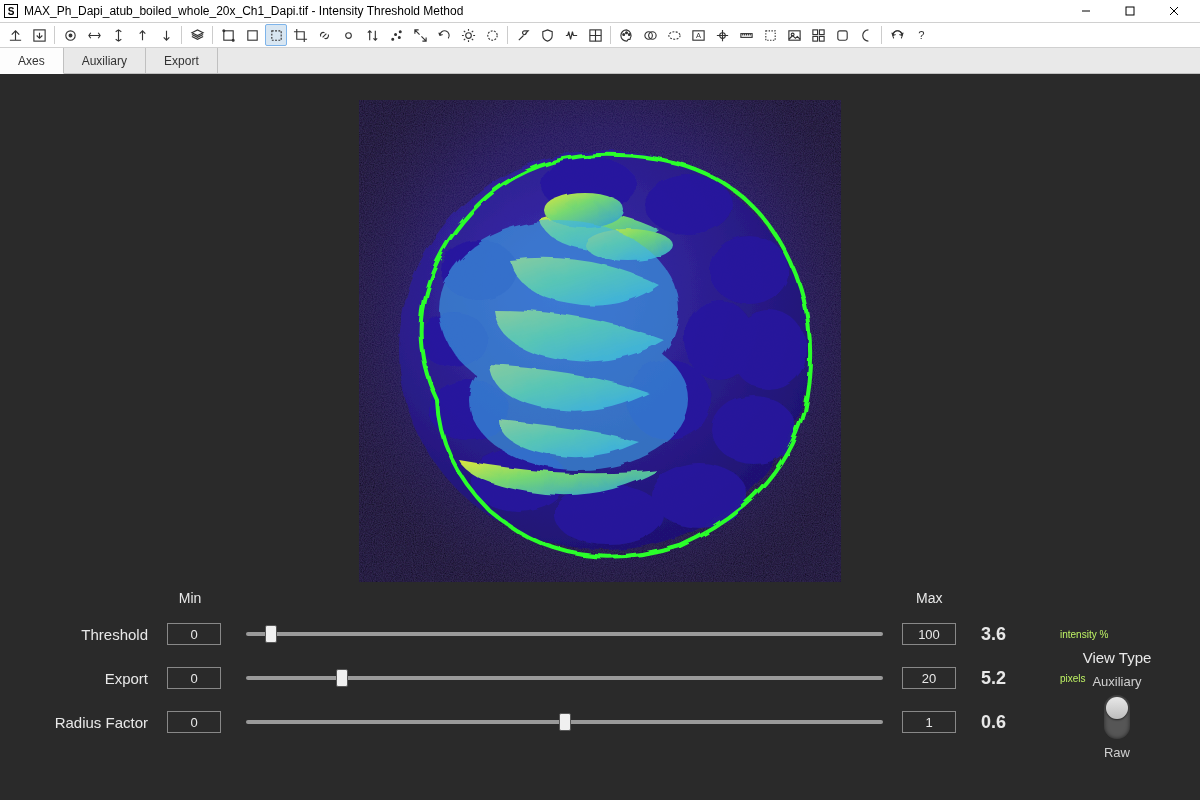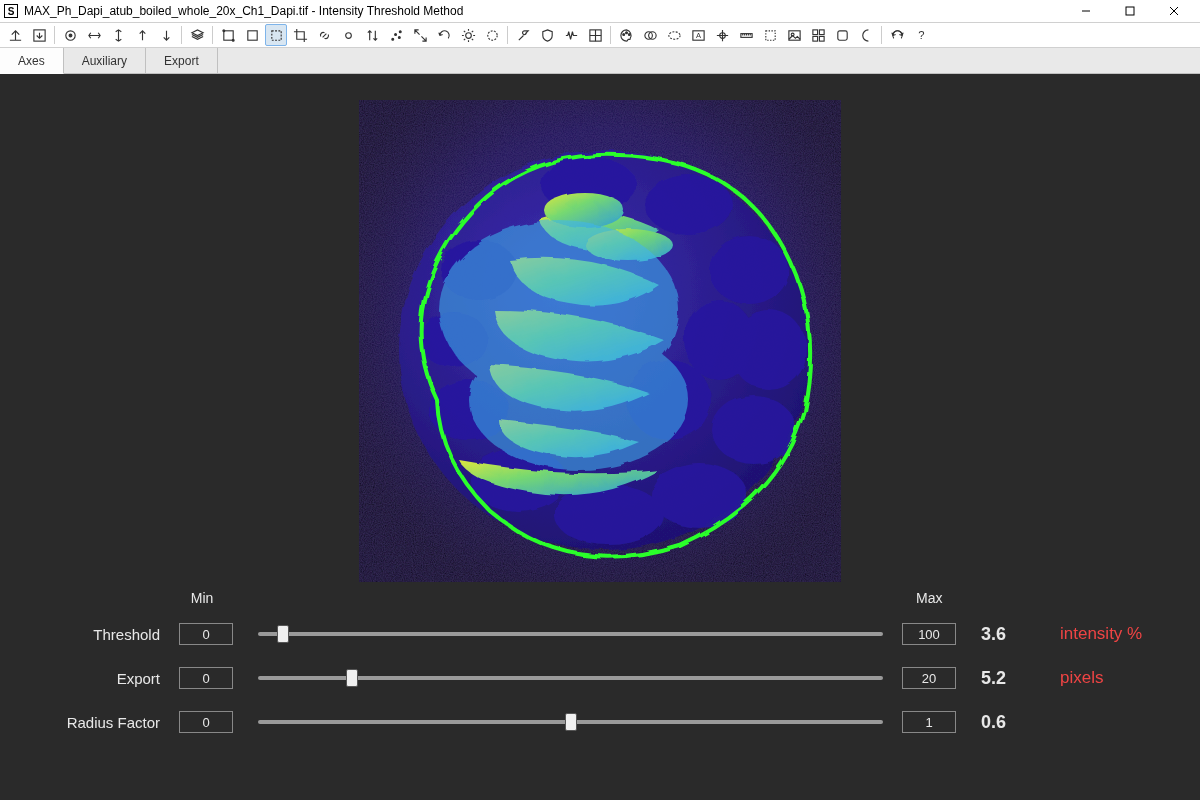--- a/index.html
+++ b/index.html
@@ -36,21 +36,21 @@
 
   .image-wrap {
     position:absolute; top:26px; left:50%; transform:translateX(-50%);
     width:482px; height:482px; background:#0a0520;
   }
   .image-wrap svg { width:100%;height:100%;display:block; }
 
   
   .controls {
     position:absolute; left:0; right:0; bottom:0; height:210px;
-    padding:0 20px 0 20px; color:#e8e8e8;margin-top:18px;
+    padding:0 20px 0 8px; color:#e8e8e8;margin-top:18px;
   }
   .minmax-row {
     display:grid;
     grid-template-columns: 140px 60px 1fr 60px 60px 120px;
     gap:12px; font-size:14px; margin-bottom:6px;
   }
   .minmax-row .lab-min{grid-column:2;text-align:center;}
   .minmax-row .lab-max{grid-column:4;text-align:left;}
 
   .row {
@@ -64,21 +64,21 @@
     text-align:center;font-size:13px;
   }
   .slider-track {
     position:relative; height:4px; background:#9a9a9a; border-radius:2px; width:100%;
   }
   .slider-thumb {
     position:absolute; top:50%; width:12px;height:18px;background:#f0f0f0;border:1px solid #555;
     transform:translate(-50%,-50%); border-radius:2px;
   }
   .readout { font-size:18px; font-weight:700; }
-  .unit { font-size:17px; font-weight:300; color:#ef4444; }
+  .unit { font-size:10px; font-weight:300; color:#bef264; }
 
   
   .viewtype {
     position:absolute; right:28px; bottom:40px; width:110px; text-align:center;
     color:#e8e8e8; font-size:14px;
   }
   .viewtype .vt-title{margin-bottom:8px;font-size:15px;}
   .viewtype .vt-aux{font-size:13px;margin-bottom:6px;color:#d0d0d0;}
   .viewtype .vt-raw{font-size:13px;margin-top:6px;color:#d0d0d0;}
   .toggle {
@@ -446,14 +446,22 @@
       <input class="numbox" value="0" style="">
       <div class="slider-track">
         <div class="slider-thumb" id="sh-thumb" style="left: 50%;"></div>
       </div>
       <input class="numbox" value="1" style="">
       <div class="readout">0.6</div>
       <div class="unit"></div>
     </div>
   </div>
 
+  <div class="viewtype">
+    <div class="vt-title">View Type</div>
+    <div class="vt-aux">Auxiliary</div>
+    <div class="toggle">
+      <div class="toggle-knob" id="vt-knob" style="top: 2px;"></div>
+    </div>
+    <div class="vt-raw">Raw</div>
+  </div>
 
 </div>
 
 </body></html>

